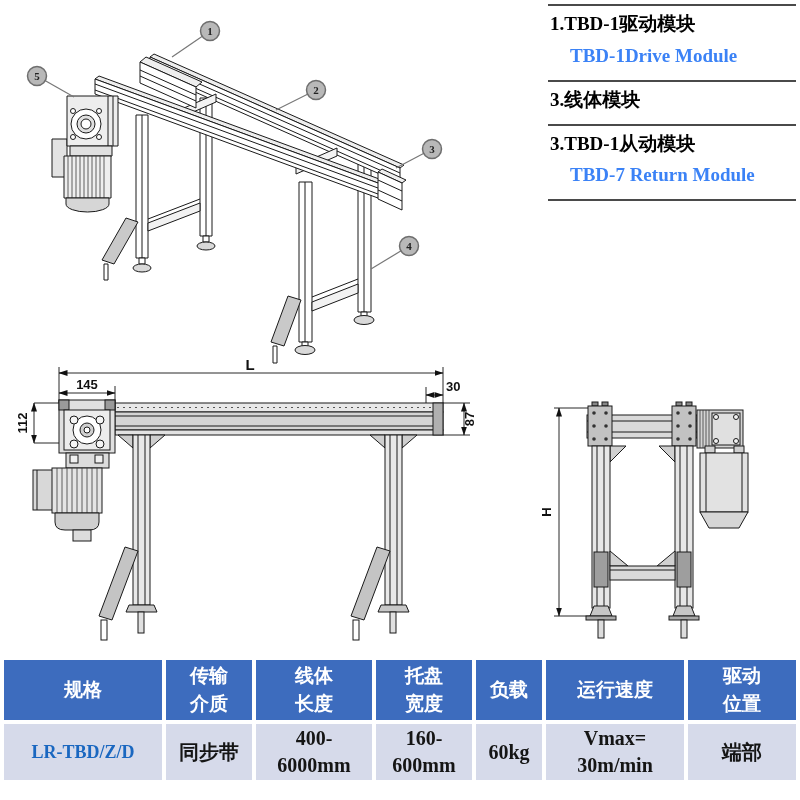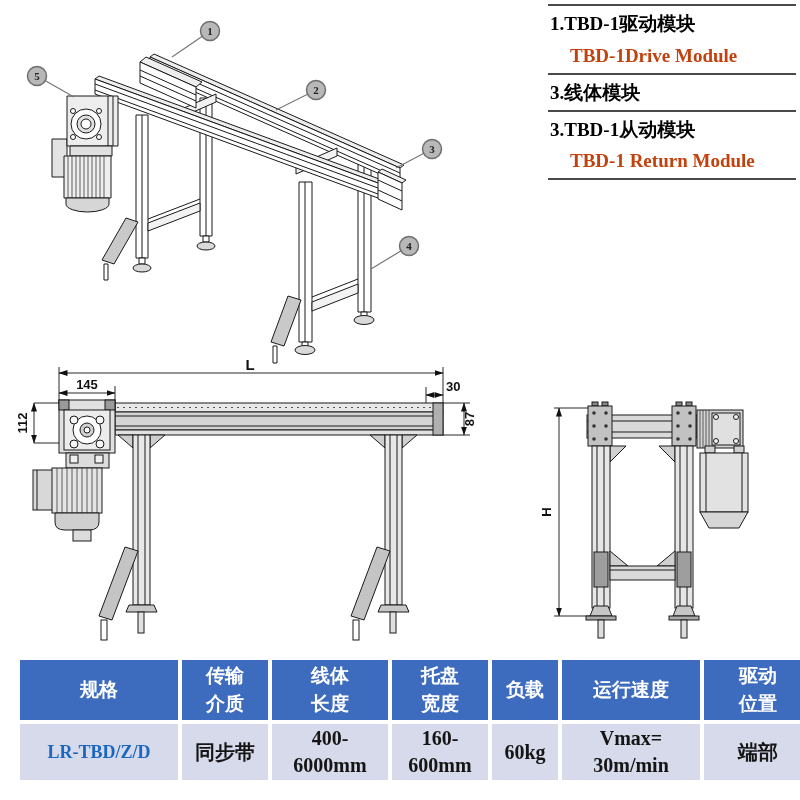--- a/index.html
+++ b/index.html
@@ -1,25 +1,25 @@
 <!DOCTYPE html>
 <html><head>
 <meta charset="utf-8">
 <style>
   html,body{margin:0;padding:0;background:#fff;}
   #page{position:relative;width:800px;height:800px;background:#fff;overflow:hidden;
         font-family:"Liberation Serif","DejaVu Serif",serif;}
   svg{position:absolute;}
   
   .legend{position:absolute;left:548px;top:4px;width:248px;border-top:2px solid #4a4a4a;}
-  .legend-item{border-bottom:2px solid #4a4a4a;padding:7px 0 6px 2px;}
+  .legend-item{border-bottom:2px solid #4a4a4a;padding:7px 0 13px 2px;}
   .legend-zh{font-size:19px;font-weight:bold;color:#000;line-height:1.15;}
-  .legend-en{font-size:19px;font-weight:bold;color:#c2410c;line-height:1.15;padding-left:20px;margin-top:10px;}
+  .legend-en{font-size:19px;font-weight:bold;color:#3b82f6;line-height:1.15;padding-left:20px;margin-top:10px;}
   
-  .spec-table-wrap{position:absolute;left:0;top:656px;width:784px;margin-left:16px;}
+  .spec-table-wrap{position:absolute;left:0;top:656px;width:784px;}
   table.spec{width:800px;table-layout:fixed;border-collapse:separate;border-spacing:4px;}
   table.spec th{background:#3d6cbe;color:#fff;font-weight:bold;font-size:19px;
                 text-align:center;vertical-align:middle;white-space:pre-line;
                 height:60px;line-height:1.45;padding:0 2px;}
   table.spec td{background:#d6daea;color:#151515;font-weight:bold;font-size:20px;
                 text-align:center;vertical-align:middle;white-space:pre-line;
                 height:56px;line-height:1.35;padding:0 2px;}
   table.spec td.spec-name{color:#1a67c0;font-size:18px;}
   
   .dim{font-family:"Liberation Sans","DejaVu Sans",sans-serif;font-weight:bold;font-size:13px;fill:#111;}
@@ -154,21 +154,21 @@
   <div class="legend">
     <div class="legend-item">
       <div class="legend-zh">1.TBD-1驱动模块</div>
       <div class="legend-en">TBD-1Drive Module</div>
     </div>
     <div class="legend-item">
       <div class="legend-zh">3.线体模块</div>
     </div>
     <div class="legend-item">
       <div class="legend-zh">3.TBD-1从动模块</div>
-      <div class="legend-en">TBD-1 Return Module</div>
+      <div class="legend-en">TBD-7 Return Module</div>
     </div>
   </div>
 
   <svg style="left:0;top:360px" width="540" height="295" viewBox="0 0 540 295">
     <defs>
       <marker id="fa" markerWidth="9" markerHeight="6" refX="8.5" refY="3" orient="auto-start-reverse" markerUnits="userSpaceOnUse">
         <path d="M0,0 L9,3 L0,6 z" fill="#111"></path>
       </marker>
     </defs>
     <g stroke="#1a1a1a" stroke-width="1" fill="none">

